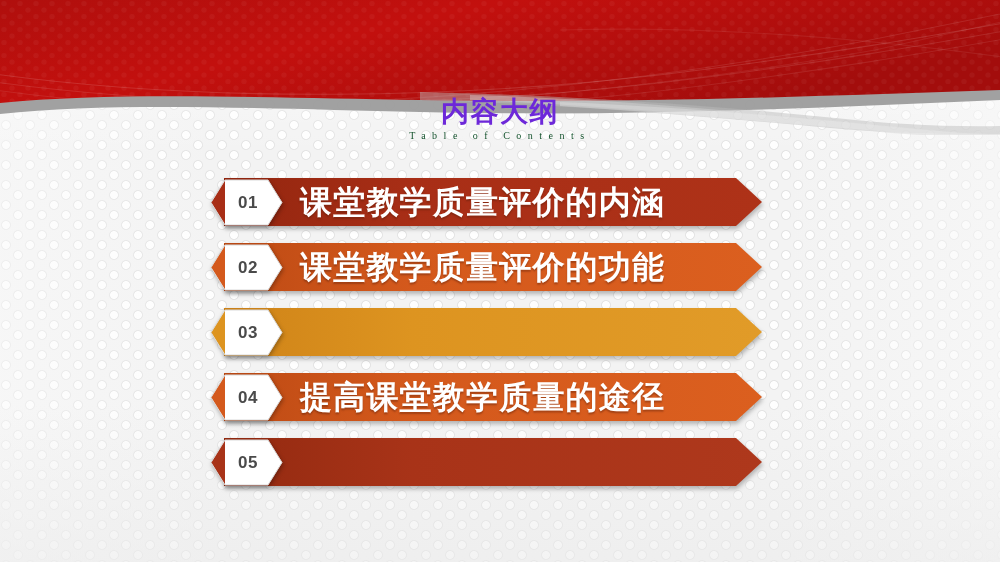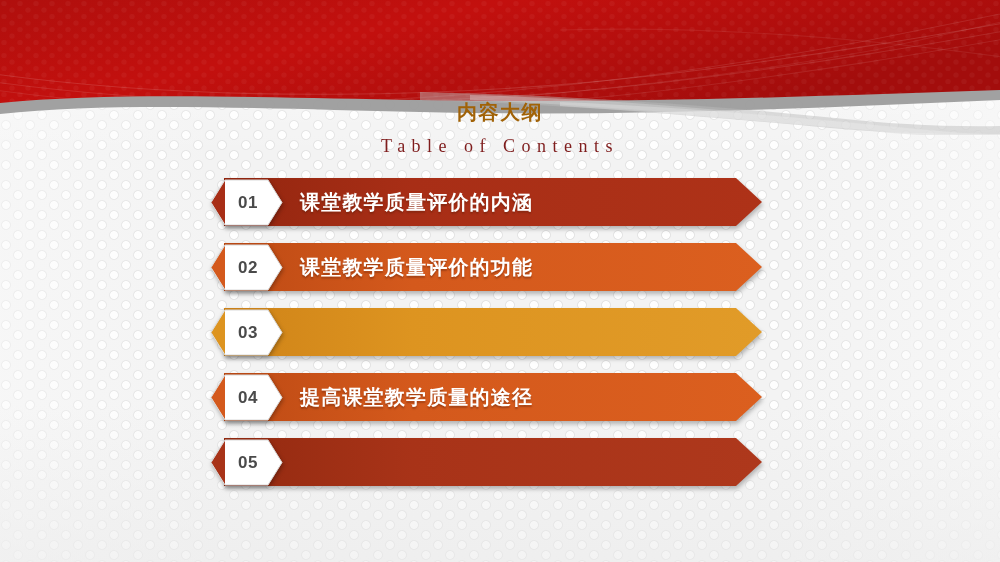--- a/index.html
+++ b/index.html
@@ -38,27 +38,27 @@
   
   .header-wrap { position:absolute; left:0; top:0; width:1000px; height:135px; }
   .header-wrap svg { display:block; }
 
   
   .title-block {
     position:absolute; top:95px; left:0; width:1000px;
     text-align:center;
   }
   #page-title {
-    font-size:20px; font-weight:bold; color:#a16207;
+    font-size:28px; font-weight:bold; color:#6d28d9;
     letter-spacing:1.5px; line-height:34px;
     font-family:"Liberation Sans", sans-serif;
   }
   #page-subtitle {
-    margin-top:7px;
-    font-size:18px; color:#7f1d1d; letter-spacing:6.5px;
+    margin-top:1px;
+    font-size:10px; color:#14532d; letter-spacing:6.5px;
     font-family:"Liberation Serif", serif;
   }
 
   
   .rows { position:absolute; left:0; top:178px; width:1000px; }
   .row {
     position:relative;
     height:53px;
     margin-bottom:12px;
     text-align:center;
@@ -66,21 +66,21 @@
   .banner {
     position:absolute;
     left:224px; top:0;
     width:538px; height:48px;
   }
   .banner svg { display:block; filter:drop-shadow(1.5px 3px 2.2px rgba(0,0,0,.26)); }
   .row-label {
     position:absolute;
     left:300px; top:0;
     height:44px; line-height:48px;
-    font-size:20px; font-weight:bold; color:#ffffff;
+    font-size:32px; font-weight:bold; color:#ffffff;
     letter-spacing:1.2px;
     text-shadow:0 1.5px 1.6px rgba(90,30,10,.40);
     white-space:nowrap;
     font-family:"Liberation Sans", sans-serif;
   }
   .hex {
     position:absolute; left:206px; top:-3px;
     width:78px; height:55px;
   }
   .hex svg { display:block; filter:drop-shadow(1.5px 2.5px 2px rgba(0,0,0,.30)); }

